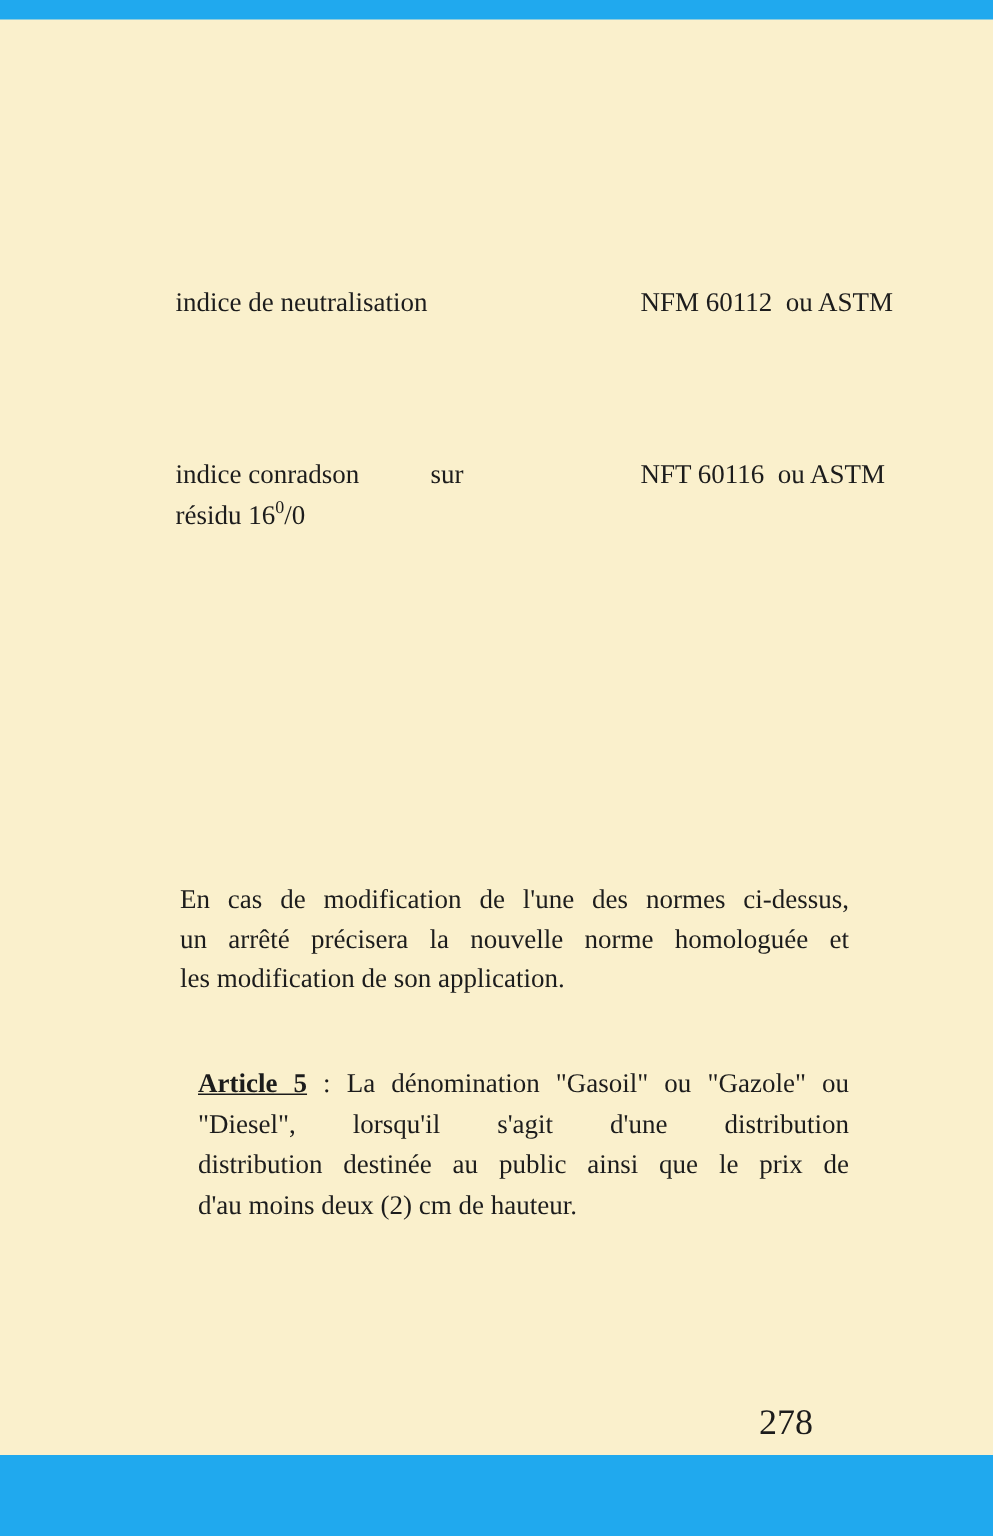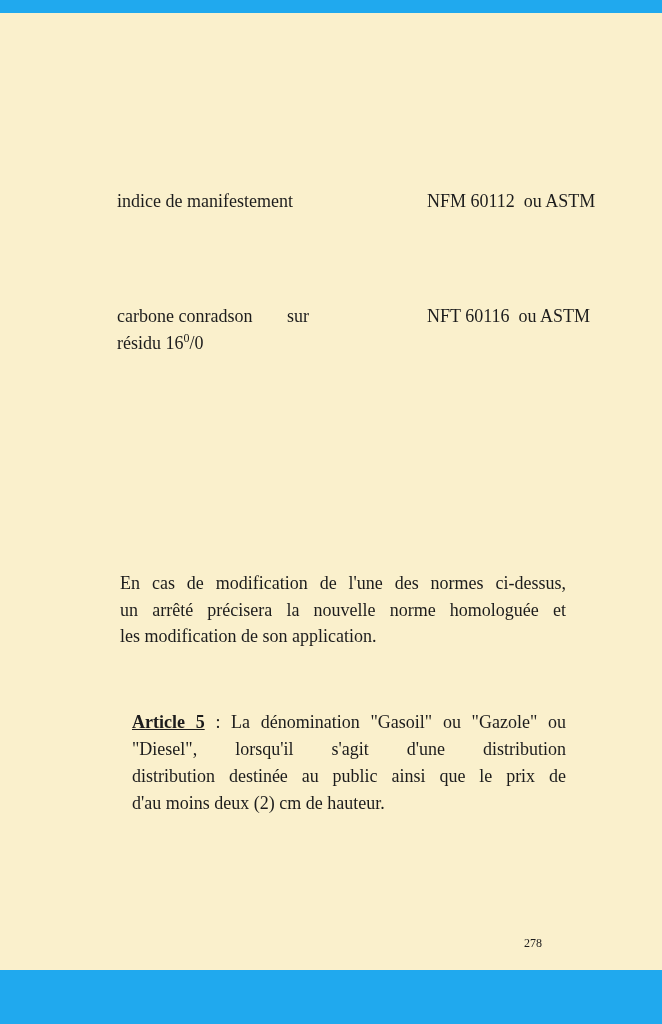--- a/index.html
+++ b/index.html
@@ -43,56 +43,56 @@
     display: flex;
     justify-content: space-between;
     width: 192px;
   }
   sup { font-size: 12px; line-height: 0; }
 
   .para {
     position: absolute;
     text-justify: inter-word;
   }
-  .para1 { left: 120px; top: 570px; width: 446px; line-height: 26.5px; }
+  .para1 { left: 120px; top: 586px; width: 446px; line-height: 26.5px; }
   .para2 { left: 132px; top: 709px; width: 434px; line-height: 27px; }
   .jline {
     text-align: justify;
     text-align-last: justify;
     overflow: hidden;
     white-space: normal;
   }
   .jline.last { text-align-last: left; }
   .article-head {
     font-weight: bold;
     text-decoration: underline;
     font-family: Liberation Serif, serif;
   }
   .pagenum {
     position: absolute;
     top: 936px;
     right: 120px;
-    font-size: 12px;
+    font-size: 24px;
   }
 </style>
 </head>
 <body>
 
 <div class="page">
   <div class="bar top"></div>
 
   <div class="norm-row row1">
-    <div class="label-cell">indice de manifestement</div>
+    <div class="label-cell">indice de neutralisation</div>
     <div class="norm-cell">NFM 60112&nbsp; ou ASTM</div>
   </div>
 
   <div class="norm-row row2">
     <div class="label-cell">
       <div class="spread">
-        <span>carbone conradson</span>
+        <span>indice conradson</span>
         <span>sur</span>
       </div>
       <div>
         <span>résidu 16</span><sup>0</sup><span>/0</span>
       </div>
     </div>
     <div class="norm-cell">NFT 60116&nbsp; ou ASTM</div>
   </div>
 
   <div class="para para1">

